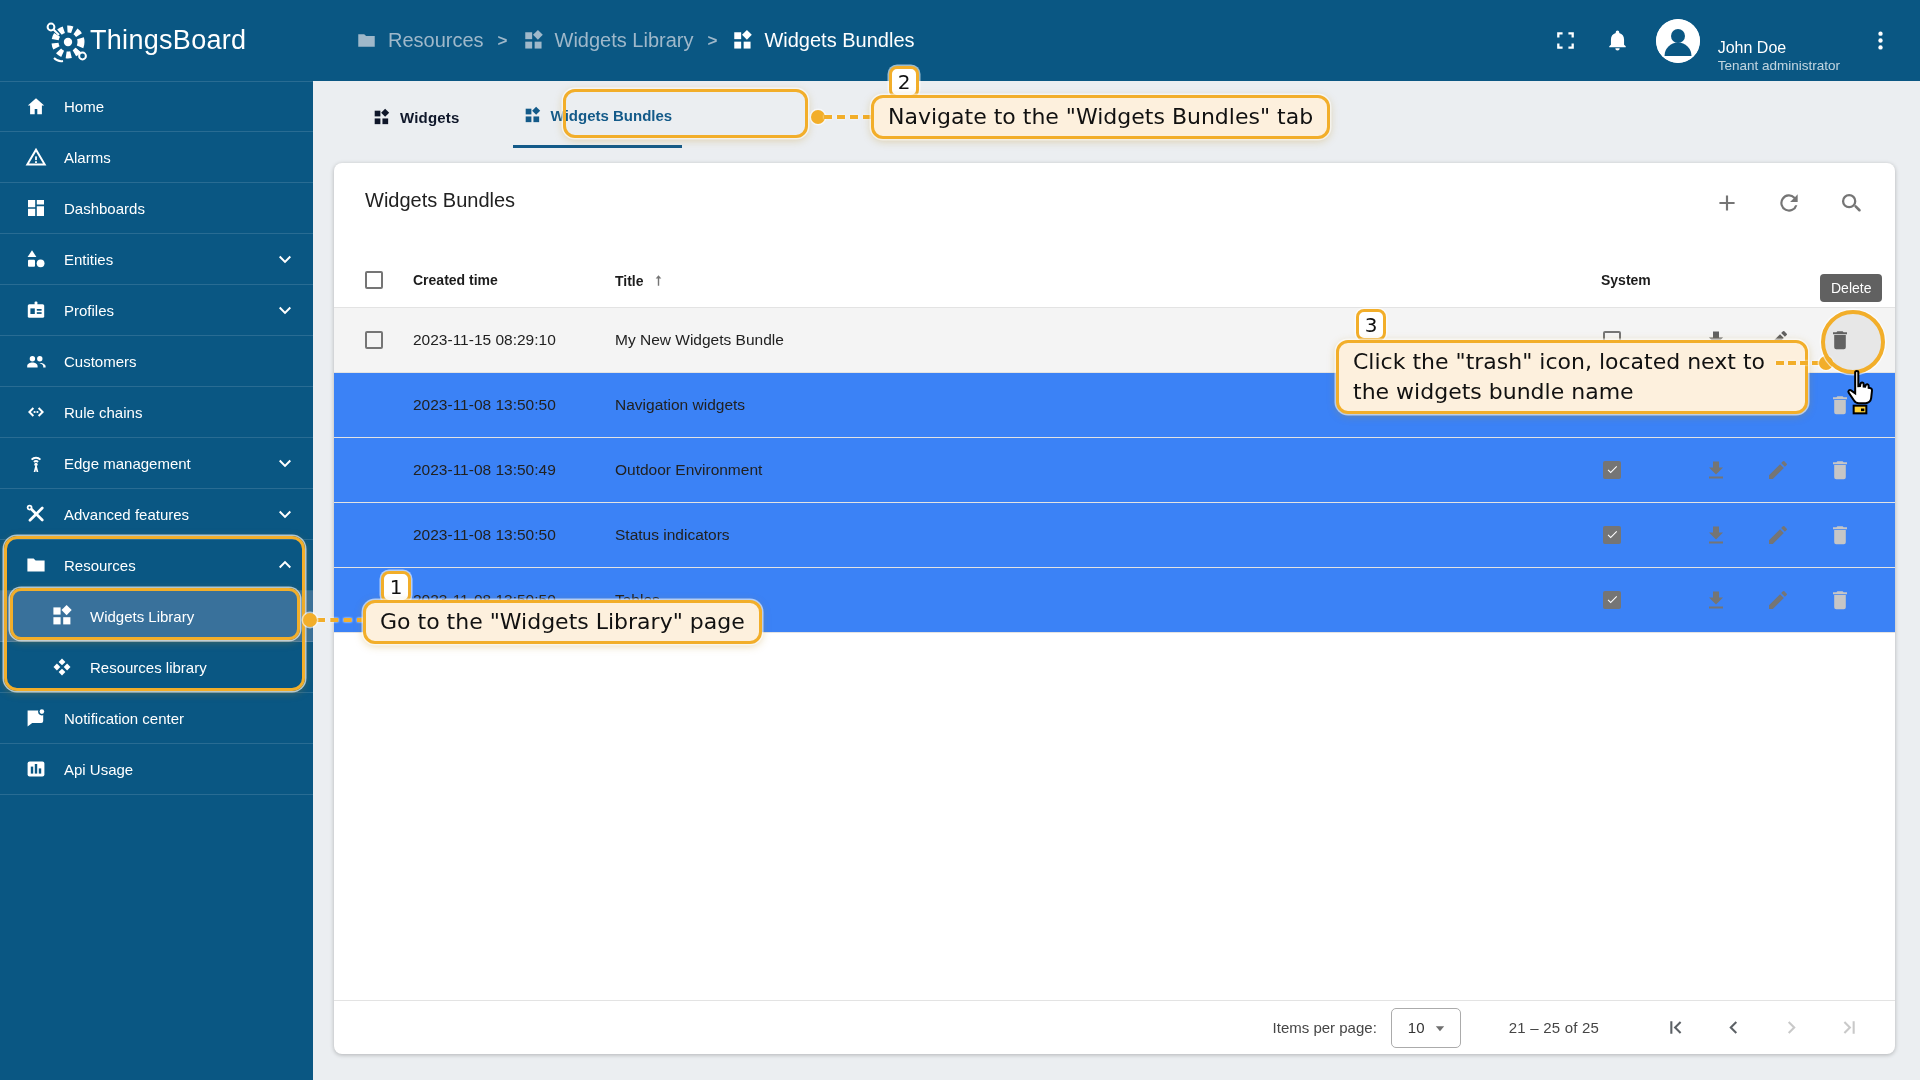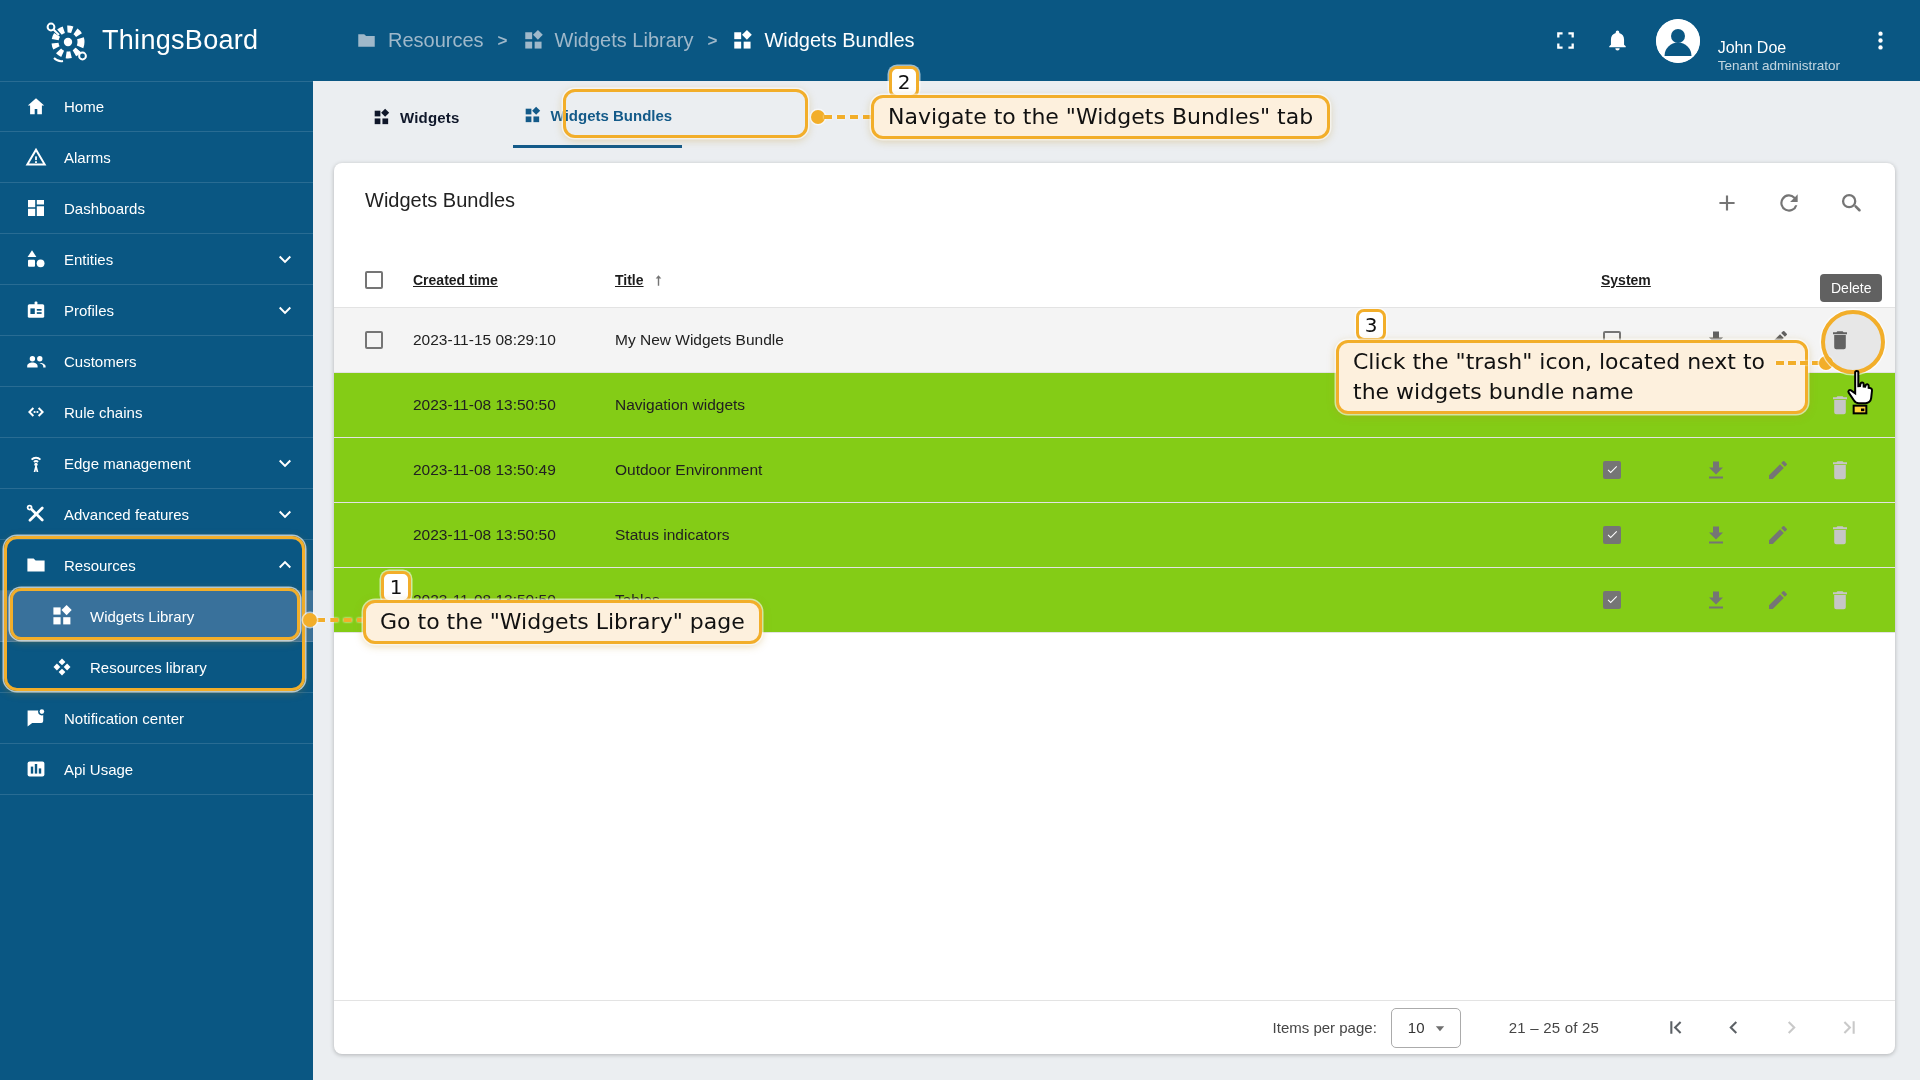--- a/index.html
+++ b/index.html
@@ -32,21 +32,21 @@
   .tb-iconbtn .ico{width:25px;height:25px;}
   #avatar{width:44px;height:44px;border-radius:50%;background:#fff;margin-left:8px;display:flex;align-items:center;justify-content:center;overflow:hidden;}
   #avatar .ico{width:44px;height:44px;color:#fff;}
   #user-block{margin-left:10px;line-height:1.25;}
   #user-name{font-size:16px;color:#fff;margin-top:32px;}
   #user-role{font-size:13.5px;color:rgba(255,255,255,.75);}
   #kebab{margin-left:10px;}
 
   
   #sidebar{position:absolute;left:0;top:0;width:313px;height:1080px;background:var(--primary);color:#fff;z-index:2;}
-  #logo-row{height:81px;display:flex;align-items:center;padding-left:44px;gap:12px;}
+  #logo-row{height:81px;display:flex;align-items:center;padding-left:44px;}
   #logo-text{font-size:27px;letter-spacing:.3px;color:#fff;}
   .nav-item{position:relative;height:51px;display:flex;align-items:center;padding-left:24px;gap:16px;font-size:15px;font-weight:500;border-bottom:1px solid rgba(255,255,255,.13);cursor:pointer;}
   .nav-item:first-child{border-top:1px solid rgba(255,255,255,.13);}
   .nav-item .ico{width:24px;height:24px;color:#fff;}
   .nav-item.sub{padding-left:50px;}
   .nav-item.selected{background:var(--primary-sel);}
   .nav-chevron{position:absolute;right:16px;width:22px;height:22px;color:#fff;}
 
   
   #main{position:absolute;left:313px;top:81px;right:0;bottom:0;background:#ebeef1;}
@@ -58,26 +58,26 @@
 
   #card{position:absolute;left:21px;top:82px;width:1561px;height:891px;background:#fff;border-radius:8px;box-shadow:0 1px 4px rgba(0,0,0,.25);}
   #card-head{position:relative;height:90px;}
   #panel-title{position:absolute;left:31px;top:26px;font-size:20px;font-weight:500;color:#212121;}
   #card-toolbar{position:absolute;right:22px;top:18px;display:flex;gap:18px;}
   .tool-btn{width:44px;height:44px;border-radius:50%;display:flex;align-items:center;justify-content:center;color:var(--gray-icon);cursor:pointer;}
   .tool-btn .ico{width:26px;height:26px;}
 
   .trow{display:grid;grid-template-columns:44px 200px 1fr 90px 62px 62px 62px;align-items:center;padding:0 24px;border-bottom:1px solid #e3e3e3;}
   #thead{height:55px;font-size:14px;font-weight:700;color:#1c1c1c;}
-  .th{display:flex;align-items:flex-start;gap:6px;text-decoration:underline;}
+  .th{display:flex;align-items:flex-end;gap:6px;}
   .th.created{padding-left:11px;}
   .th.title{padding-left:13px;}
   .th.system{padding-left:6px;}
   .sort-ico{width:17px;height:17px;color:#757575;}
-  .row{height:65px;font-size:15.5px;color:#212121;background:#84cc16;}
+  .row{height:65px;font-size:15.5px;color:#212121;background:#3b82f6;}
   .row.hover{background:#f4f4f4;}
   .cell.created{padding-left:11px;}
   .cell.title{padding-left:13px;}
   .cb{width:18px;height:18px;border:2px solid #757575;border-radius:2px;background:transparent;margin-left:7px;display:flex;align-items:center;justify-content:center;}
   .cb.checked{background:#757575;border-color:#757575;color:#fff;}
   .cb.checked .ico{width:14px;height:14px;}
   .cb.syscb{margin-left:8px;}
   .act-btn{width:44px;height:44px;margin:0 auto;border-radius:50%;display:flex;align-items:center;justify-content:center;cursor:pointer;}
   .act-btn .ico{width:24px;height:24px;}
   .c-dark{color:var(--gray-icon-dark);}

